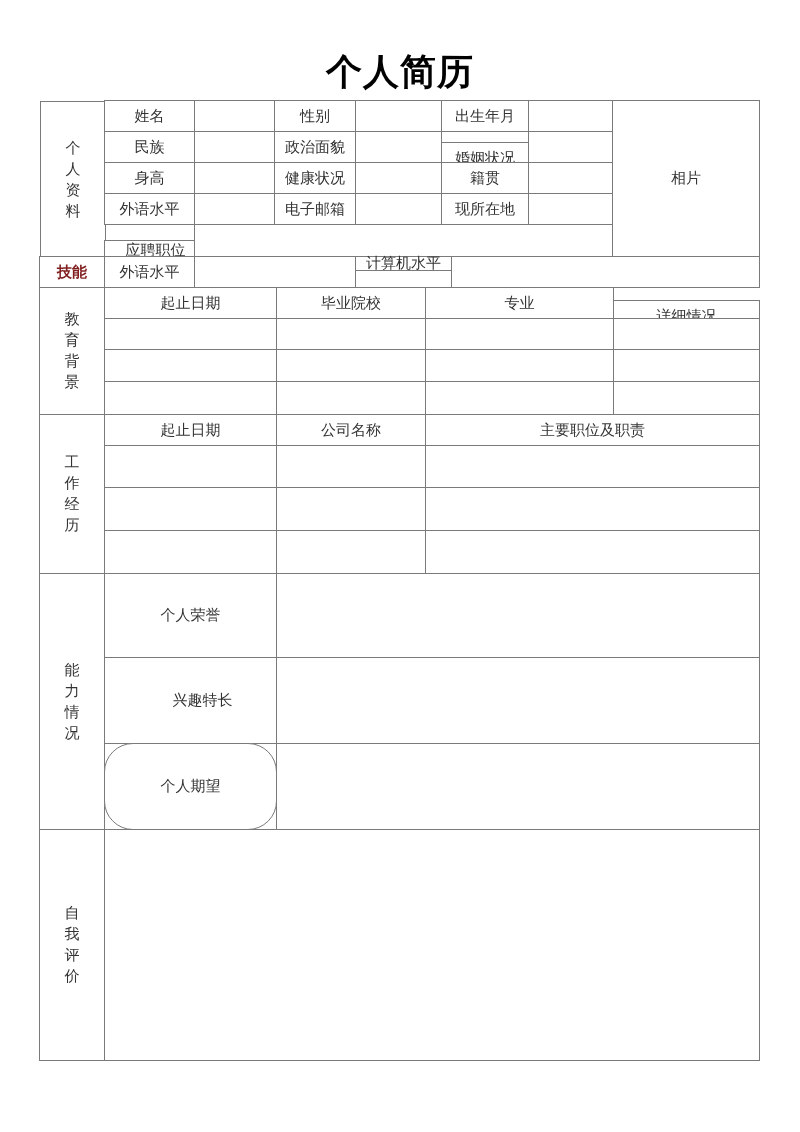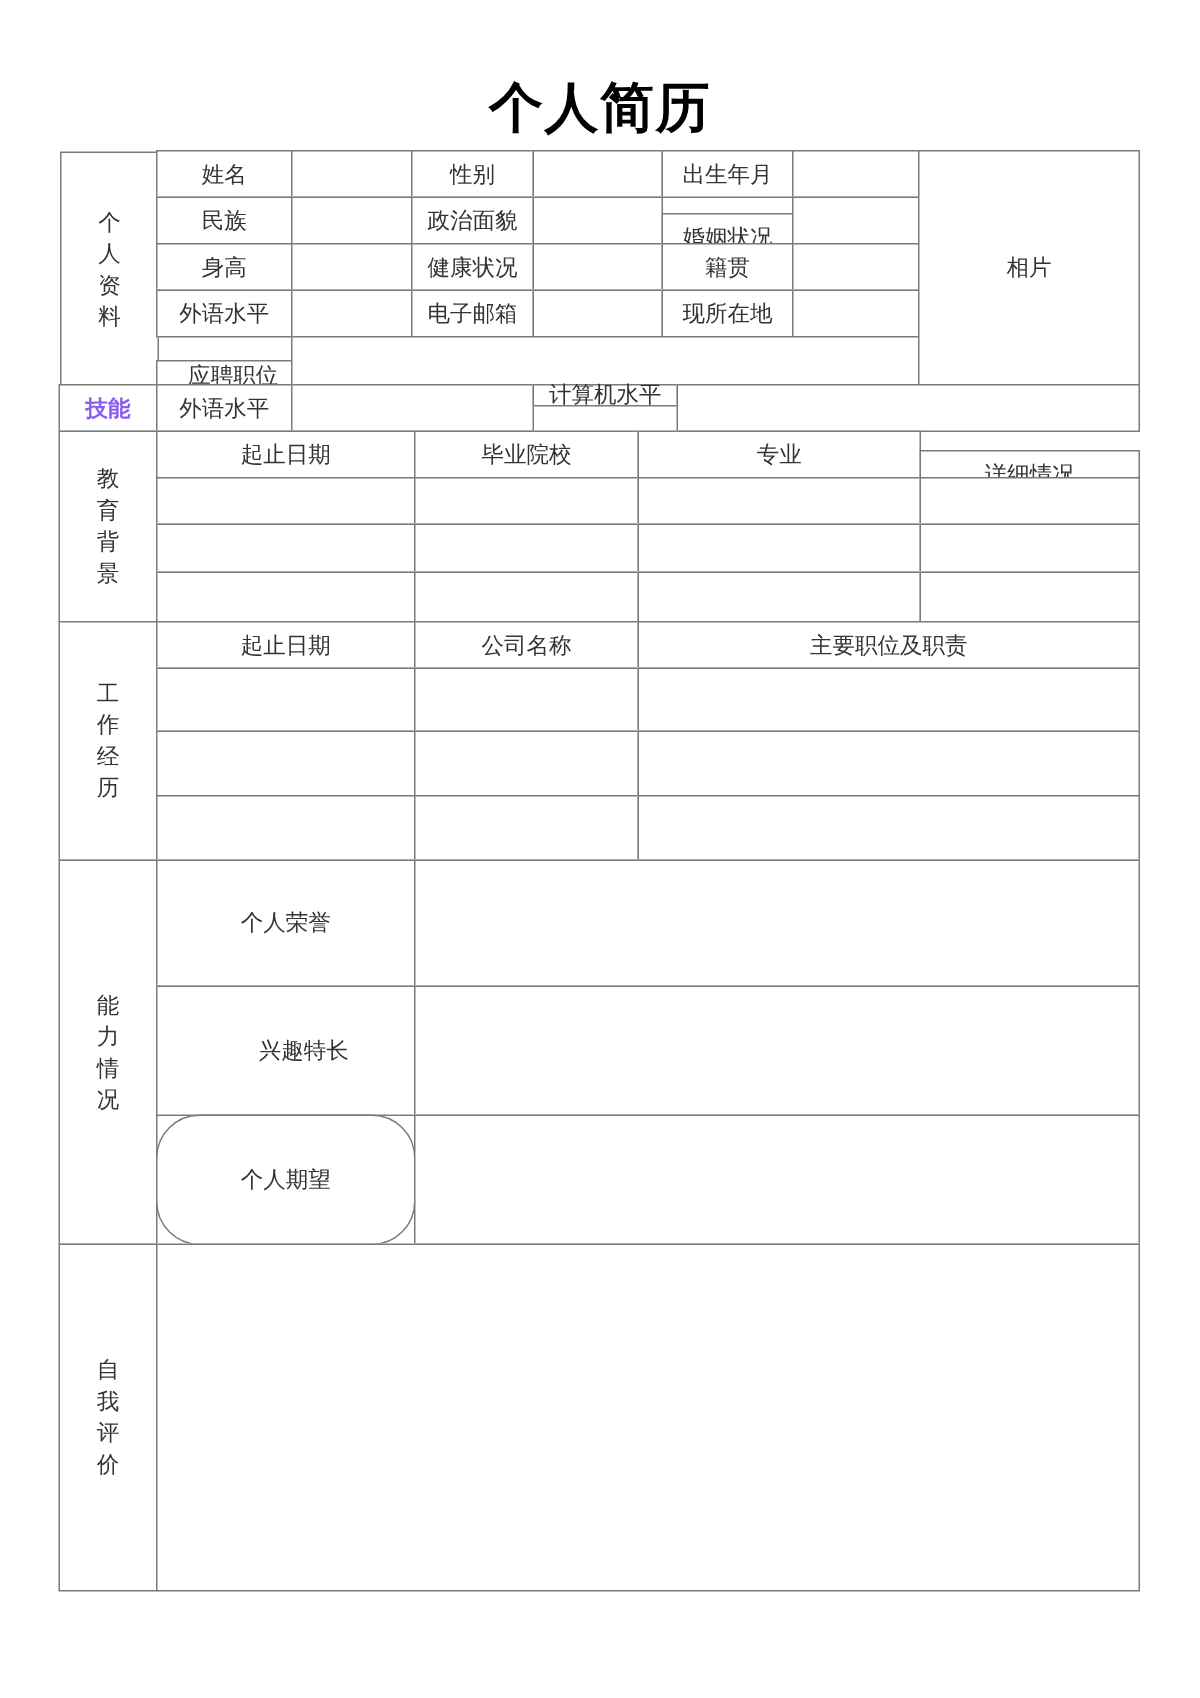--- a/index.html
+++ b/index.html
@@ -7,21 +7,21 @@
            font-family: "DejaVu Serif", "Liberation Serif", serif; color: #222; }
     .title { position: absolute; left: 0; top: 48px; width: 800px; text-align: center;
              font-family: "DejaVu Sans", "Liberation Sans", sans-serif;
              font-size: 36px; font-weight: bold; color: #000; letter-spacing: 1px; }
     .c { position: absolute; box-sizing: border-box; border: 1px solid #7a7a7a;
          display: flex; align-items: center; justify-content: center;
          font-size: 15px; color: #333; background: #fff; }
     .c.in { margin-left: -1px; margin-top: -1px; }
     .v { flex-direction: column; line-height: 21px; font-size: 15px; }
     .v span { display: block; }
-    .bold { font-family: "DejaVu Sans", "Liberation Sans", sans-serif; font-weight: bold; color: #8b5cf6; }
+    .bold { font-family: "DejaVu Sans", "Liberation Sans", sans-serif; font-weight: bold; color: #7f1d1d; }
     .field { cursor: text; }
   </style>
 </head>
 <body>
 
 <div class="title">个人简历</div>
 
 <div class="c v" style="left:40px;top:101px;width:66px;height:157px;">
   <span>个</span>
   <span>人</span>

